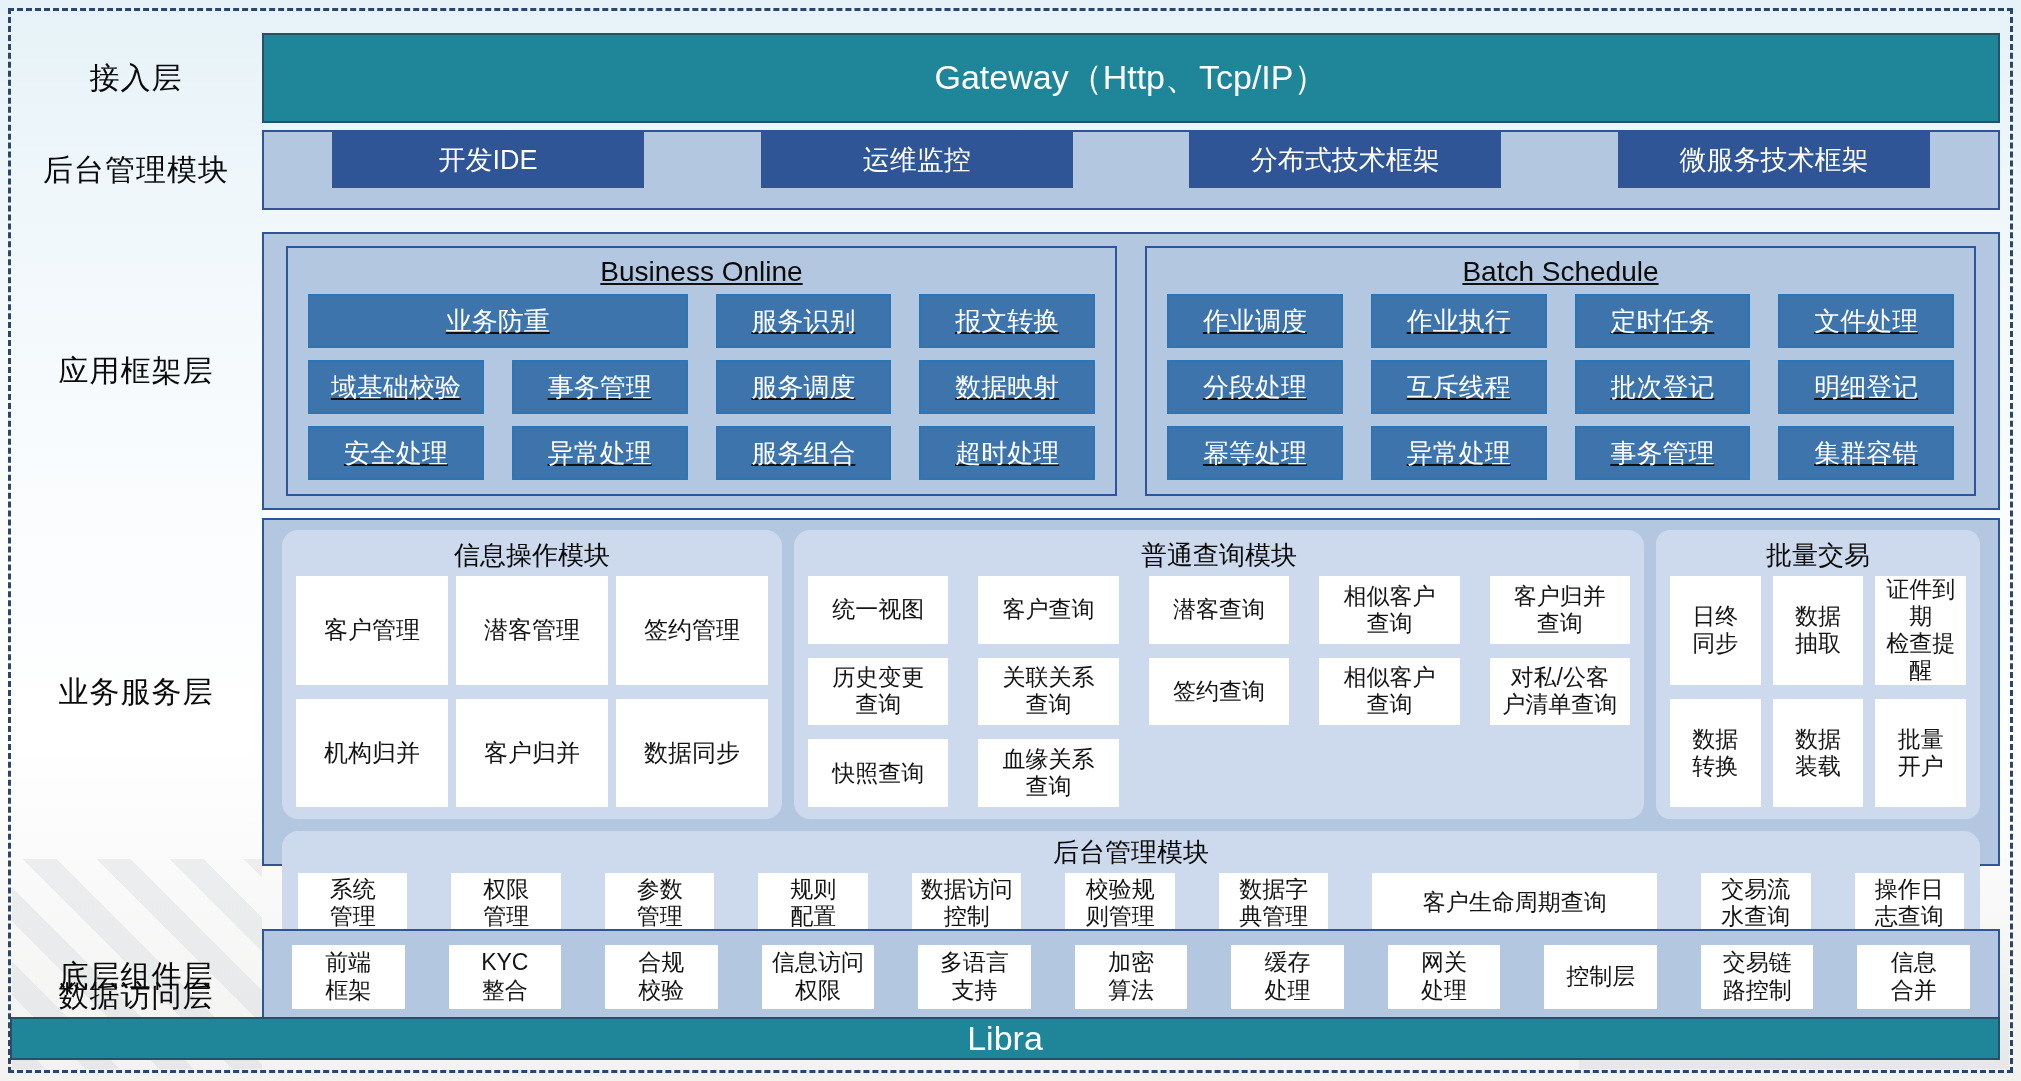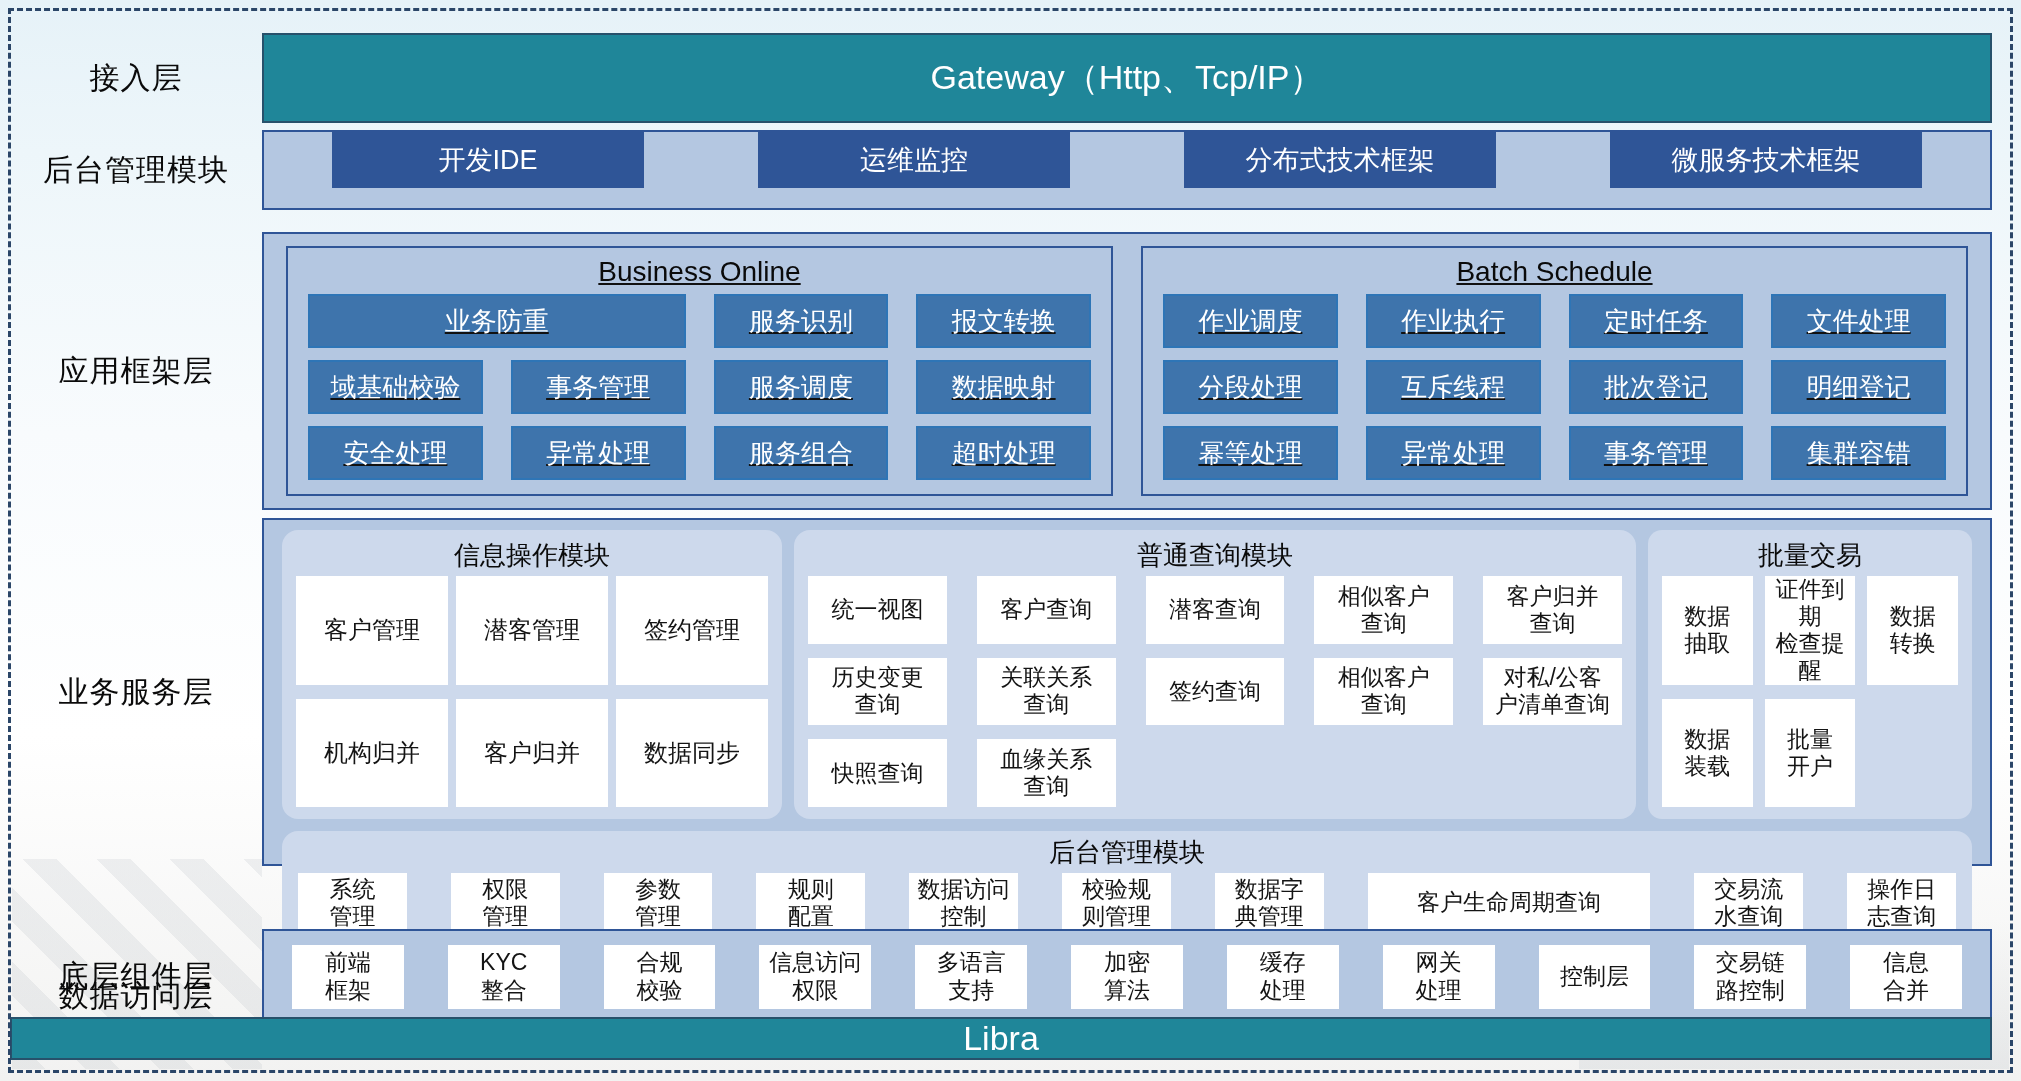--- a/index.html
+++ b/index.html
@@ -17,21 +17,21 @@
     background:linear-gradient(0deg,rgba(200,205,210,.30),rgba(255,255,255,0));}
   .row{position:absolute;left:10px;width:2001px;display:flex;z-index:2;}
   .r1{top:33px;height:90px;}
   .r2{top:130px;height:80px;}
   .r3{top:232px;height:278px;}
   .r4{top:518px;height:348px;}
   .r5{top:929px;height:95px;}
   .r6{top:976px;height:70px;flex-direction:column;}
   .label{width:252px;flex:none;display:flex;align-items:center;justify-content:center;
     font-size:30px;color:#0a0a0a;letter-spacing:1px;}
-  .content{flex:1;margin-right:19px;display:flex;}
+  .content{flex:1;margin-right:11px;display:flex;}
   .teal-bar{flex:1;background:#1f8699;border:2px solid #27516b;color:#fff;
     display:flex;align-items:center;justify-content:center;font-size:34px;}
   .panel-box{flex:1;background:#b4c7e1;border:2px solid #2f5597;}
   
   .tech{display:flex;align-items:flex-start;justify-content:space-between;padding:0 68px;}
   .btn-dark{width:312px;height:56px;background:#2f5597;color:#fff;font-size:27px;
     display:flex;align-items:center;justify-content:center;}
   
   .fw{display:flex;gap:28px;padding:12px 22px;text-decoration:underline;}
   .fw-panel{flex:1;background:#b4c7e1;border:2px solid #2f5597;padding:2px 20px 14px;
@@ -168,20 +168,22 @@
               <div class="btn-white">对私/公客
 户清单查询</div>
               <div class="btn-white">快照查询</div>
               <div class="btn-white">血缘关系
 查询</div>
             </div>
         </div>
         <div class="module m-batch">
           <div class="mod-title">批量交易</div>
           <div class="mod-grid grid-batch">
+              <div class="btn-white">日终
+同步</div>
               <div class="btn-white">数据
 抽取</div>
               <div class="btn-white">证件到期
 检查提醒</div>
               <div class="btn-white">数据
 转换</div>
               <div class="btn-white">数据
 装载</div>
               <div class="btn-white">批量
 开户</div>

